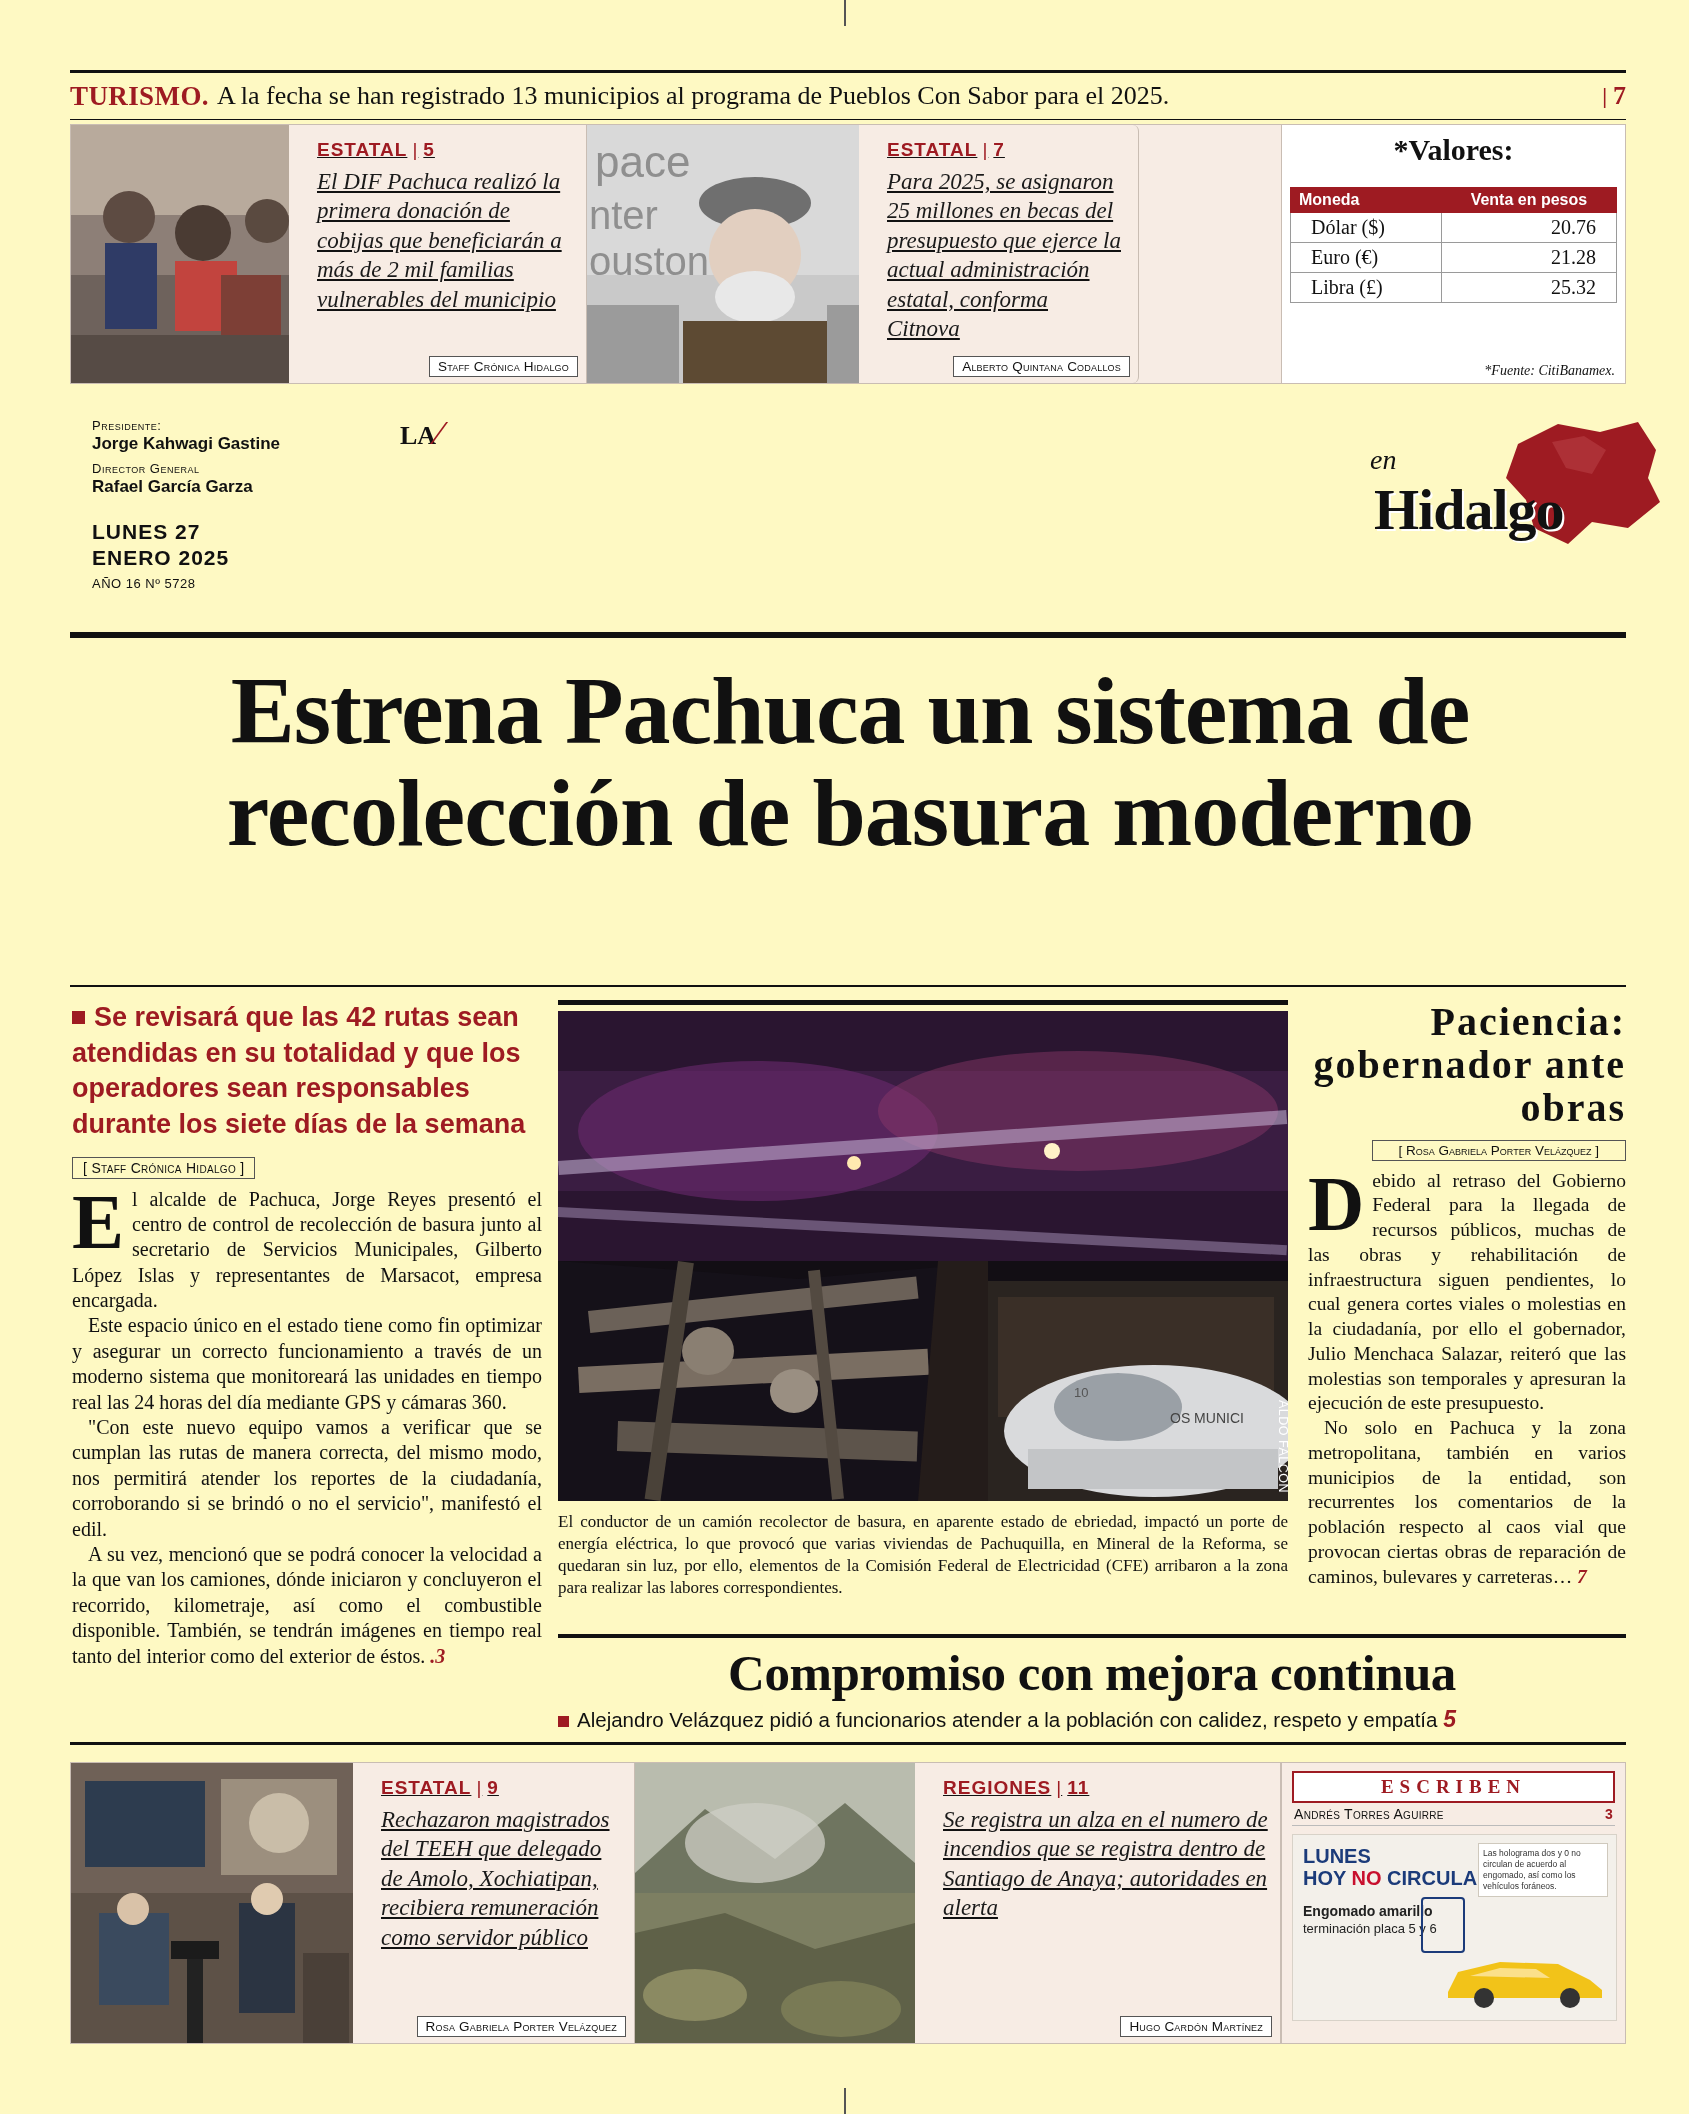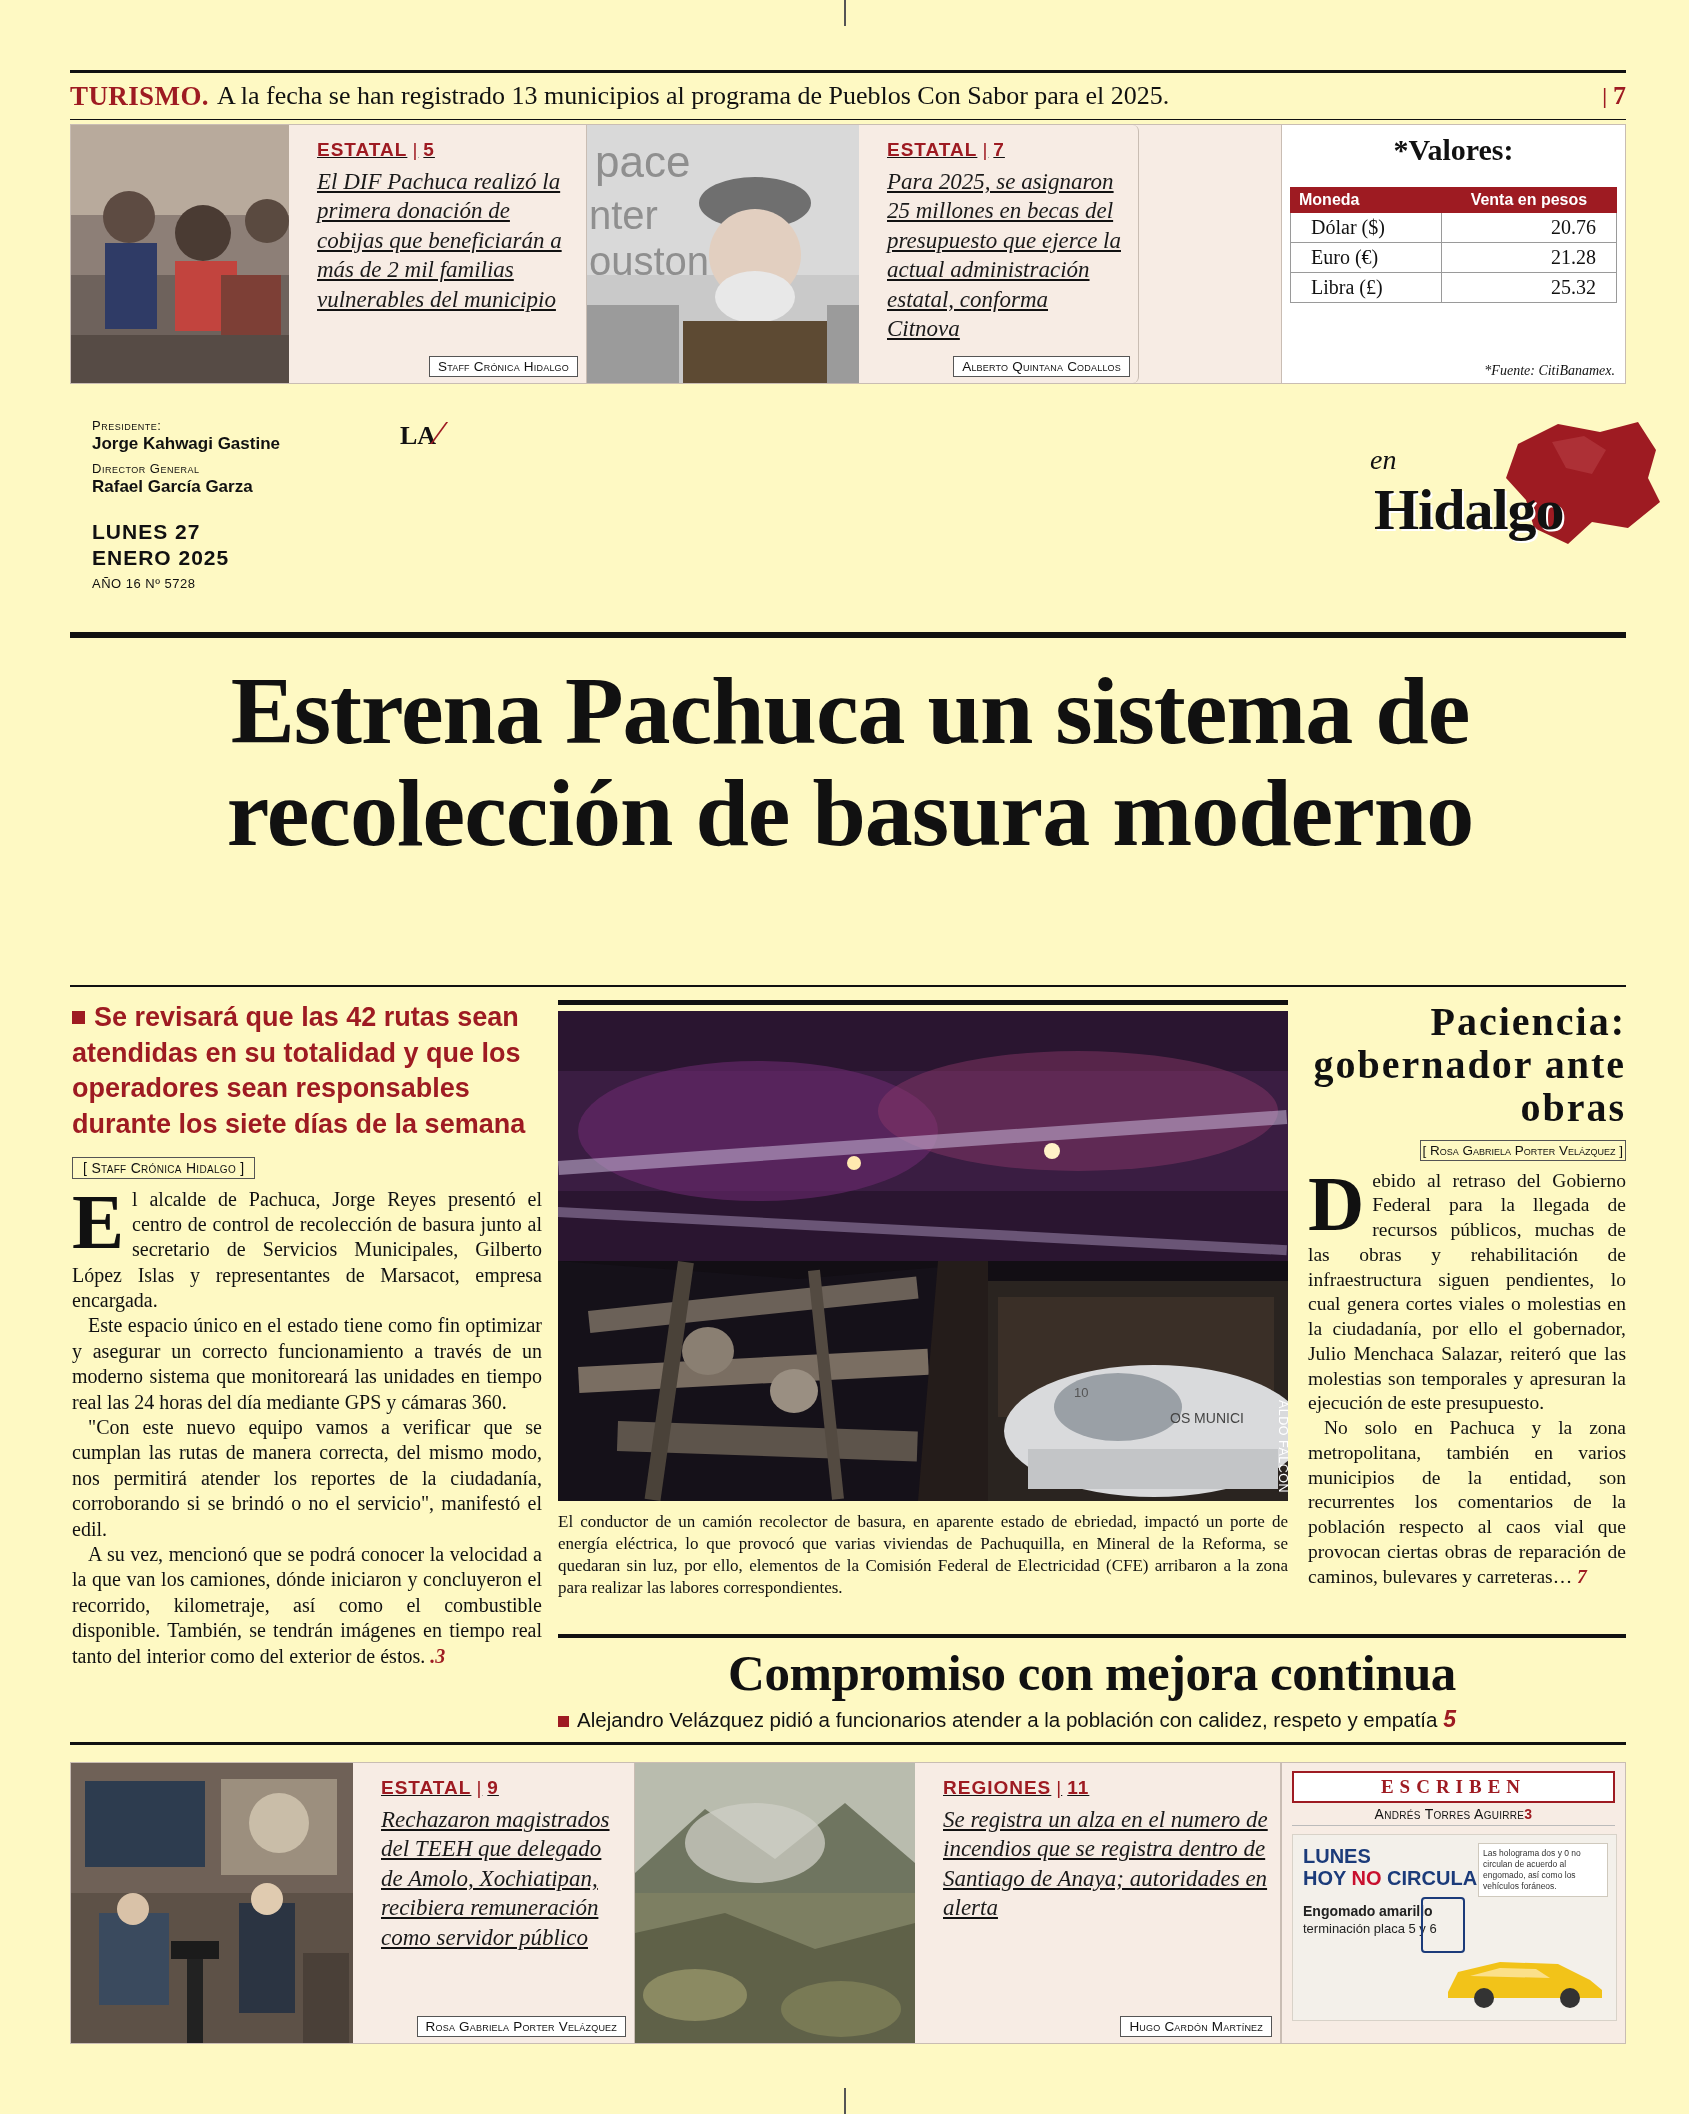--- a/index.html
+++ b/index.html
@@ -151,21 +151,21 @@
     font-size:17px;line-height:1.3;text-align:justify;margin-top:10px;color:#111;
   }
 
   
   .colC{position:absolute;left:1308px;top:1000px;width:318px;}
   .colC h2{
     margin:0;font-family:"Liberation Serif",serif;font-weight:bold;font-size:40px;line-height:1.08;
     letter-spacing:2px;text-align:right;
   }
   .bylinebox{
-    display:inline-block;margin-top:10px;border:1px solid #555;padding:2px 2px;
+    display:inline-block;margin-top:10px;border:1px solid #555;padding:2px 26px;
     font-family:"Liberation Sans",sans-serif;font-size:13.5px;font-variant:small-caps;
   }
   .colC .body{font-size:19.5px;}
 
   
   .rule-comp{position:absolute;left:558px;top:1634px;width:1068px;height:4px;background:#111;}
   .compromiso{
     position:absolute;left:558px;top:1644px;width:1068px;
     font-family:"Liberation Serif",serif;font-weight:bold;font-size:51px;text-align:center;letter-spacing:-.5px;
   }
@@ -184,21 +184,21 @@
   }
   .escriben{
     width:344px;height:100%;box-sizing:border-box;background:#f7ece4;position:relative;padding:8px 10px;
     border-left:1px solid #c9bdb3;
   }
   .escriben .hd{
     background:#fff;border:2px solid #9e1b22;color:#9e1b22;font-family:Liberation Serif, serif;
     font-weight:bold;font-size:19px;letter-spacing:6px;text-align:center;padding:3px 0;
   }
   .escriben .wr{
-    display:flex;justify-content:center;align-items:center;
+    display:flex;justify-content:space-between;align-items:center;
     font-family:"Liberation Sans",sans-serif;font-size:14px;font-variant:small-caps;
     border-bottom:1px solid #bbb;padding:3px 2px;letter-spacing:.3px;
   }
   .escriben .wr .p{color:#9e1b22;font-weight:bold;}
   .hnc{
     margin-top:8px;width:100%;height:185px;background:#f3f0ea;border:1px solid #d8d2c8;position:relative;overflow:hidden;
   }
   .hnc .lunes{position:absolute;left:10px;top:10px;font-family:"Liberation Sans",sans-serif;font-weight:bold;font-size:20px;color:#1b3b7a;}
   .hnc .hoy{position:absolute;left:10px;top:32px;font-family:"Liberation Sans",sans-serif;font-weight:bold;font-size:20px;color:#1b3b7a;}
   .hnc .no{color:#c8102e;}

